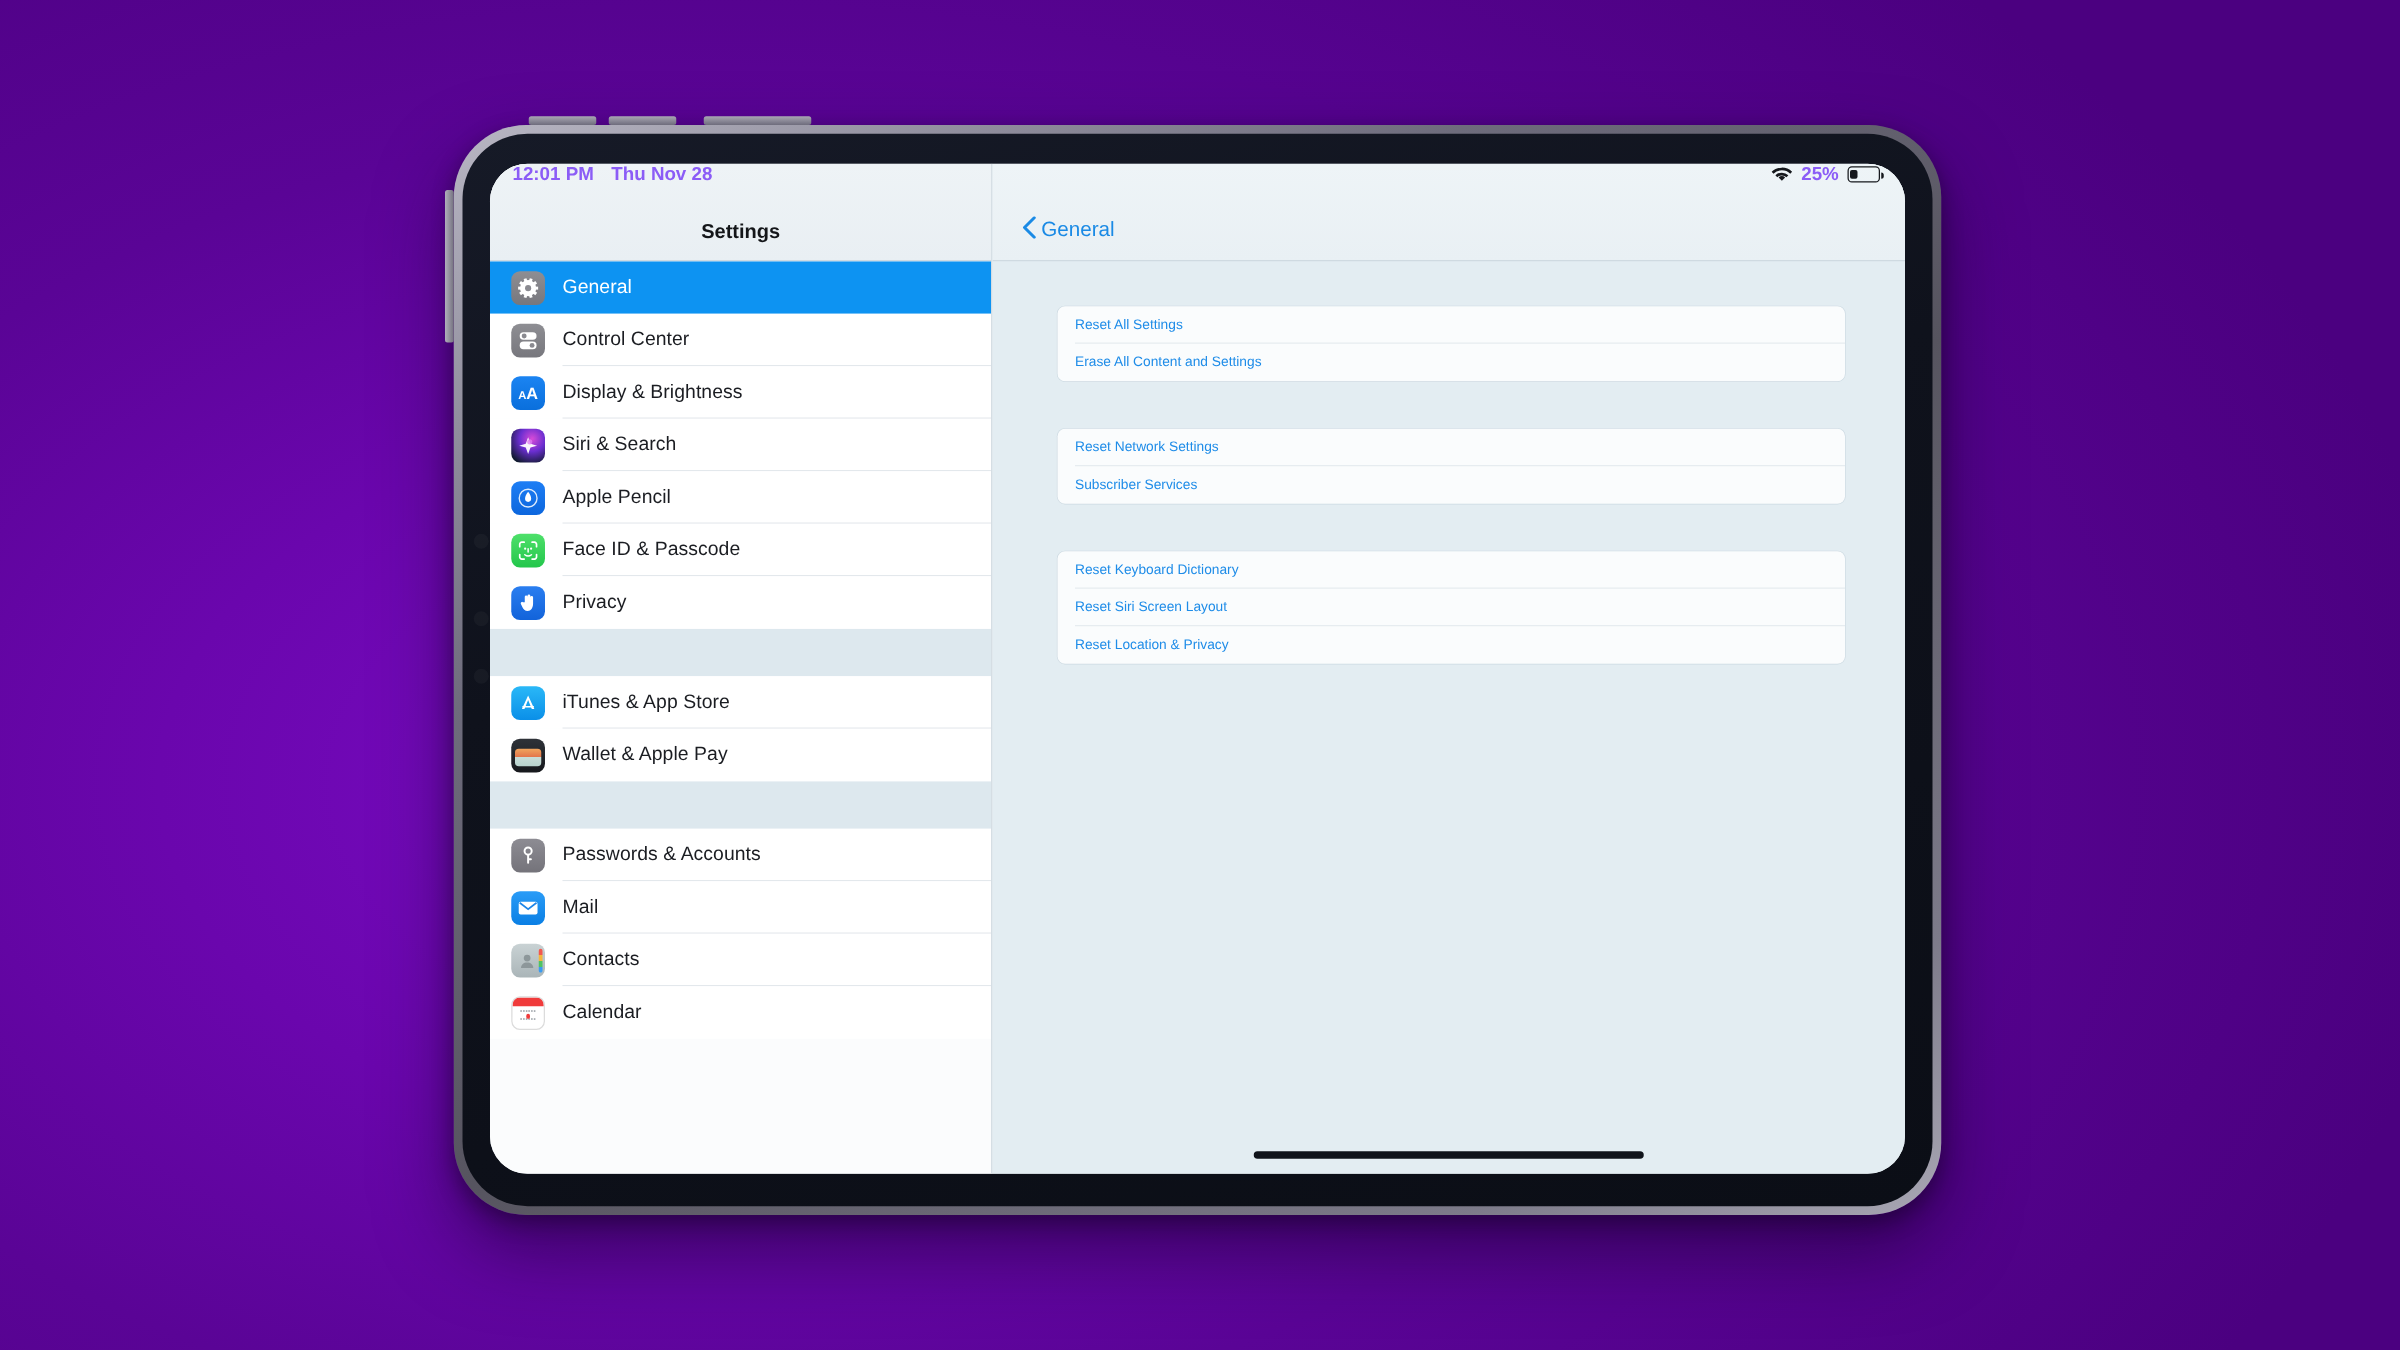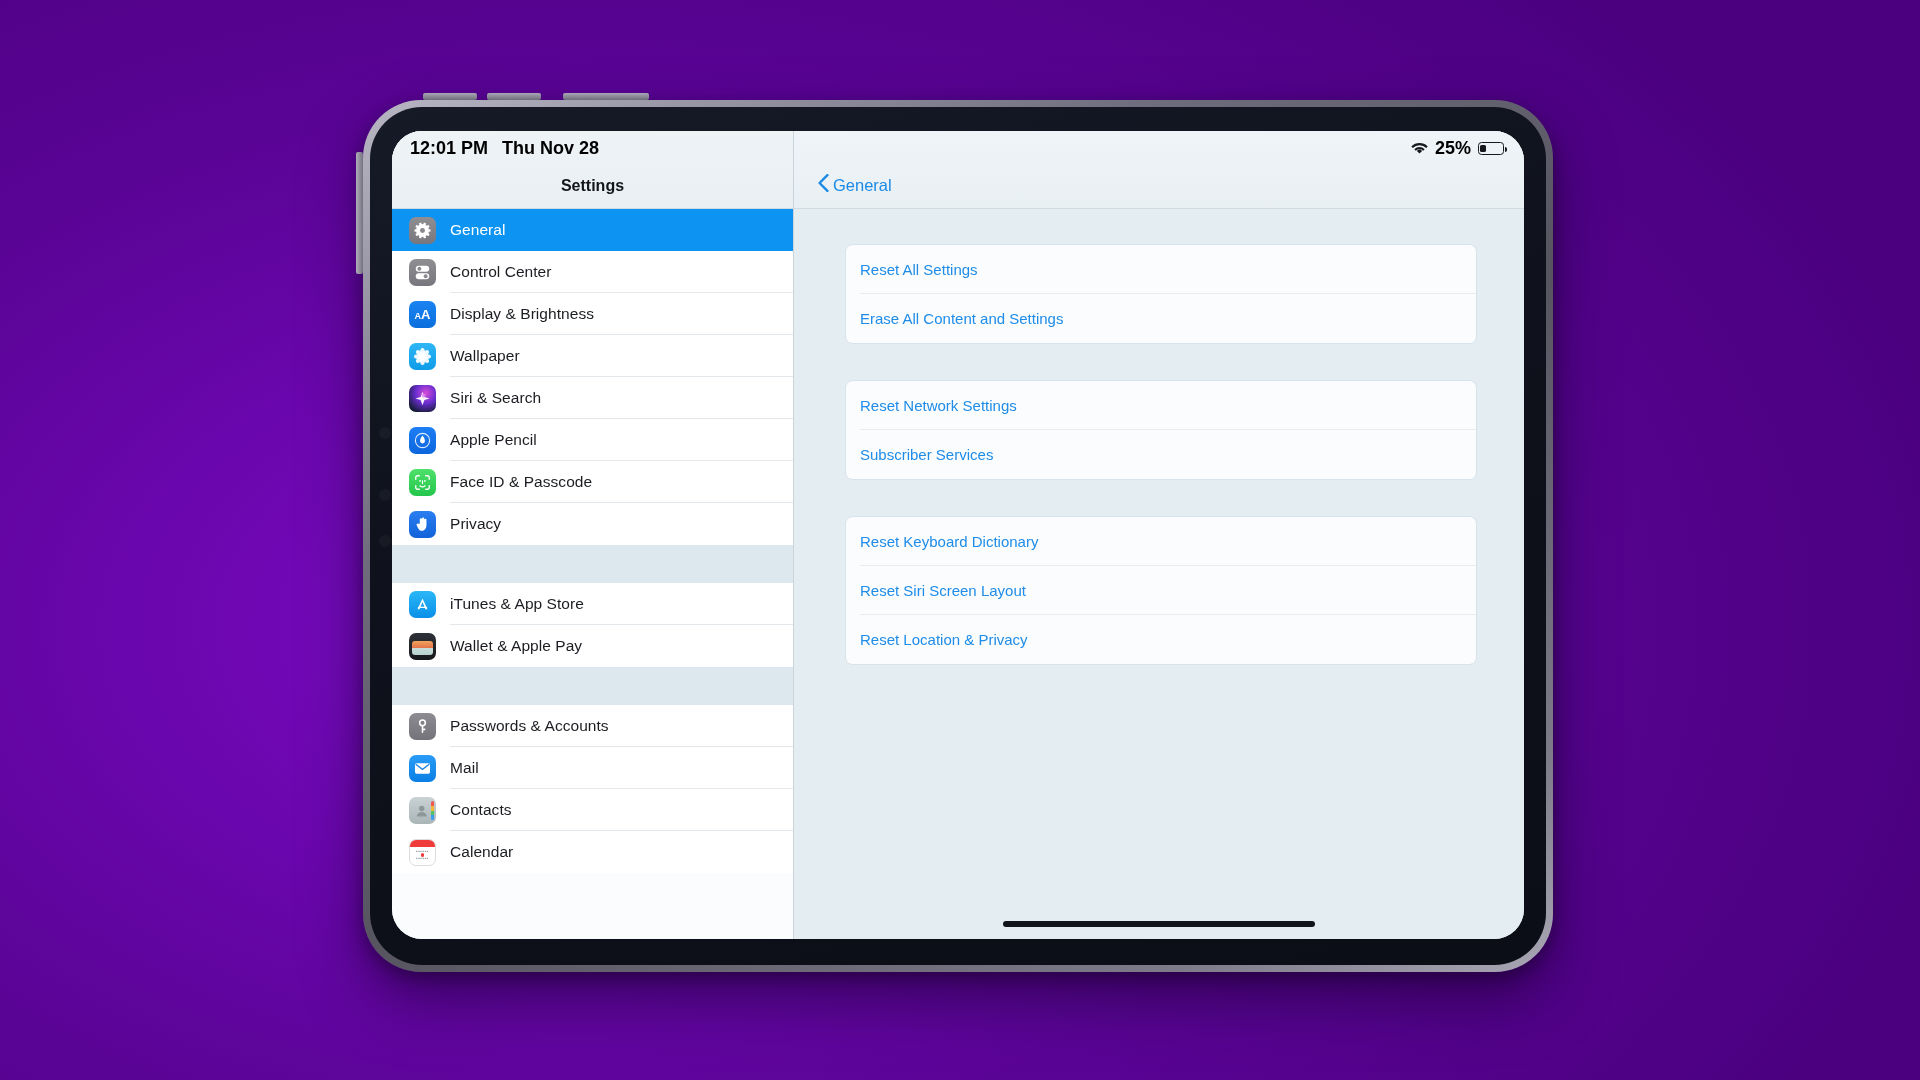--- a/index.html
+++ b/index.html
@@ -81,25 +81,25 @@
     display: flex;
     position: relative;
   }
 
   
   #status-bar {
     position: absolute;
     top: 0; left: 0; right: 0;
     height: 28px;
     display: flex;
-    align-items: flex-end;
+    align-items: flex-start;
     padding: 0 20px 0 18px;
-    font-size: 18px;
+    font-size: 15px;
     font-weight: bold;
-    color: #000000;
+    color: #8b5cf6;
     z-index: 30;
     pointer-events: none;
   }
   #status-left { display: flex; gap: 14px; align-items: baseline; }
   #status-right {
     margin-left: auto;
     display: flex;
     align-items: center;
     gap: 7px;
   }
@@ -261,25 +261,25 @@
   #detail-body { flex: 1; padding: 36px 48px 0 52px; }
 
   .group {
     background: #fafcfd;
     border-radius: 6px;
     overflow: hidden;
     margin-bottom: 38px;
     box-shadow: 0 0 0 0.5px rgba(160,180,195,0.35);
   }
   .reset-row {
-    height: 49px;
+    height: 30px;
     display: flex;
     align-items: center;
     padding-left: 14px;
-    font-size: 15px;
+    font-size: 11px;
     color: #1e8ce8;
     position: relative;
     cursor: pointer;
   }
   .reset-row::after {
     content: "";
     position: absolute;
     left: 14px; right: 0; bottom: 0;
     height: 1px;
     background: #e6ecf0;
@@ -371,36 +371,20 @@
               </span>
               <span class="side-label">Control Center</span>
             </div>
             <div class="side-row">
               <span class="side-icon ic-display">
                 <span class="glyph-text"><span style="font-size:9px">A</span>A</span>
               </span>
               <span class="side-label">Display &amp; Brightness</span>
             </div>
             <div class="side-row">
-              <span class="side-icon ic-wallpaper">
-                <svg width="19" height="19" viewBox="0 0 24 24">
-                  <ellipse cx="12" cy="6.4" rx="3" ry="5.1" fill="#fff" opacity=".92" transform="rotate(0 12 12)"></ellipse>
-                  <ellipse cx="12" cy="6.4" rx="3" ry="5.1" fill="#fff" opacity=".92" transform="rotate(45 12 12)"></ellipse>
-                  <ellipse cx="12" cy="6.4" rx="3" ry="5.1" fill="#fff" opacity=".92" transform="rotate(90 12 12)"></ellipse>
-                  <ellipse cx="12" cy="6.4" rx="3" ry="5.1" fill="#fff" opacity=".92" transform="rotate(135 12 12)"></ellipse>
-                  <ellipse cx="12" cy="6.4" rx="3" ry="5.1" fill="#fff" opacity=".92" transform="rotate(180 12 12)"></ellipse>
-                  <ellipse cx="12" cy="6.4" rx="3" ry="5.1" fill="#fff" opacity=".92" transform="rotate(225 12 12)"></ellipse>
-                  <ellipse cx="12" cy="6.4" rx="3" ry="5.1" fill="#fff" opacity=".92" transform="rotate(270 12 12)"></ellipse>
-                  <ellipse cx="12" cy="6.4" rx="3" ry="5.1" fill="#fff" opacity=".92" transform="rotate(315 12 12)"></ellipse>
-                  <circle cx="12" cy="12" r="2.6" fill="#fff"></circle>
-                </svg>
-              </span>
-              <span class="side-label">Wallpaper</span>
-            </div>
-            <div class="side-row">
               <span class="side-icon ic-siri">
                 <svg width="19" height="19" viewBox="0 0 24 24">
                   <circle cx="12" cy="12" r="10" fill="none"></circle>
                   <path d="M12 3.5 14.4 10 21 12l-6.6 2-2.4 6.5L9.6 14 3 12l6.6-2z" fill="#fff" opacity=".95"></path>
                   <circle cx="13.6" cy="8.2" r="2.6" fill="#e07ef0" opacity=".8"></circle>
                 </svg>
               </span>
               <span class="side-label">Siri &amp; Search</span>
             </div>
             <div class="side-row">

